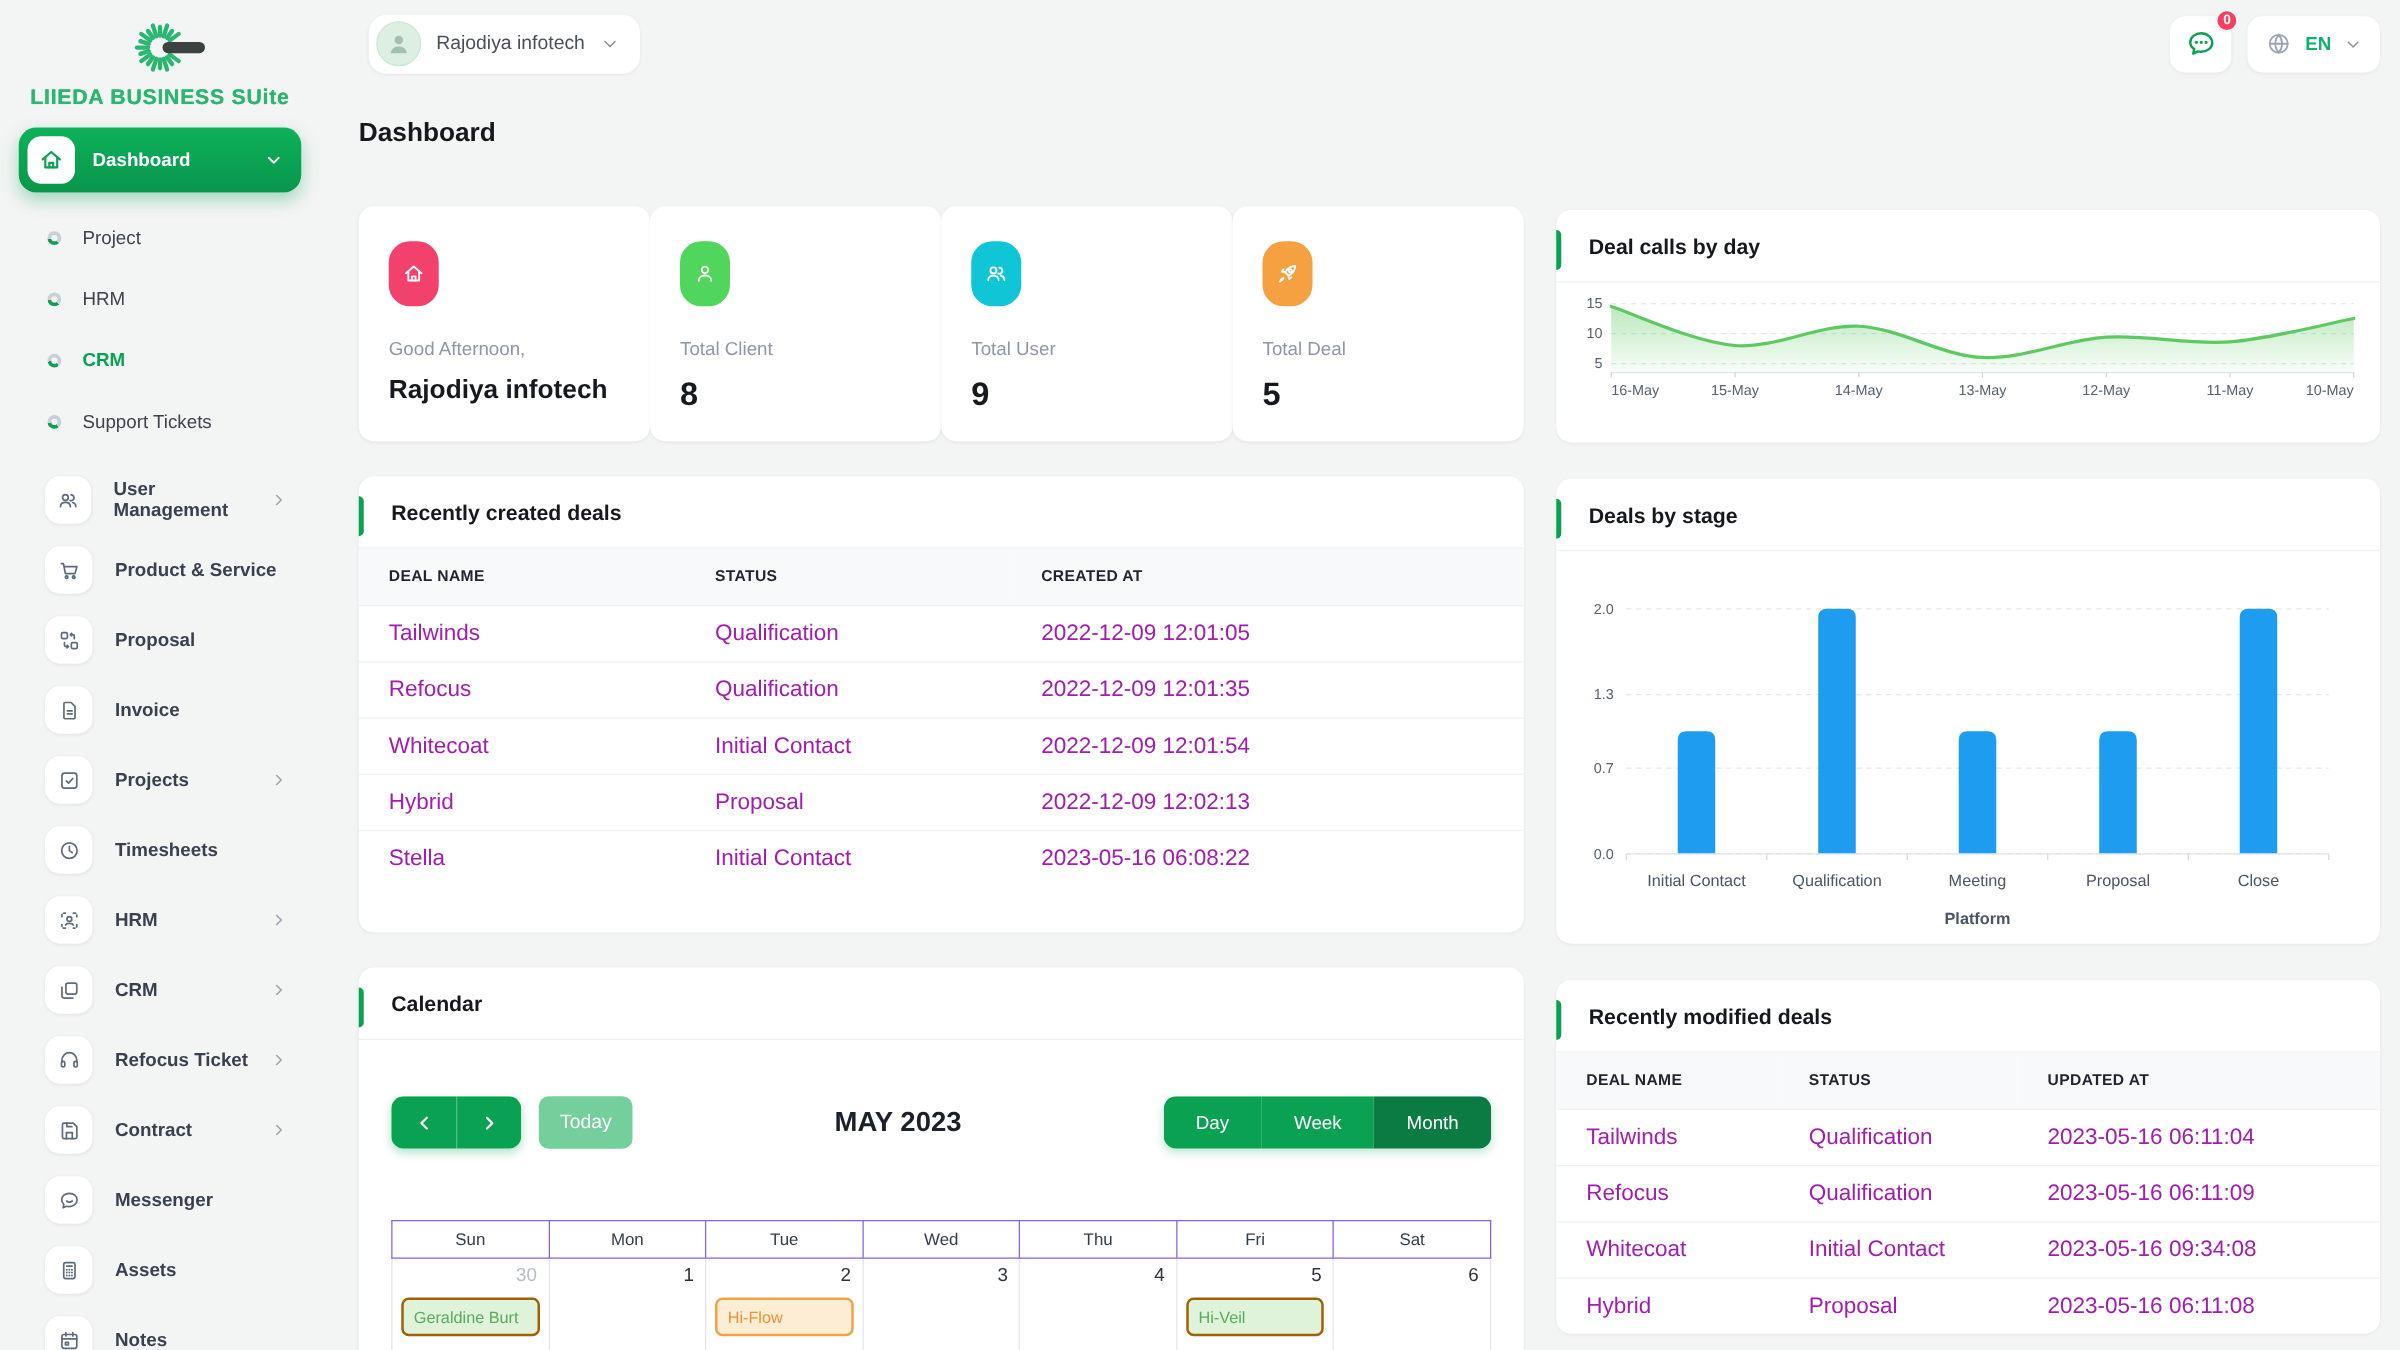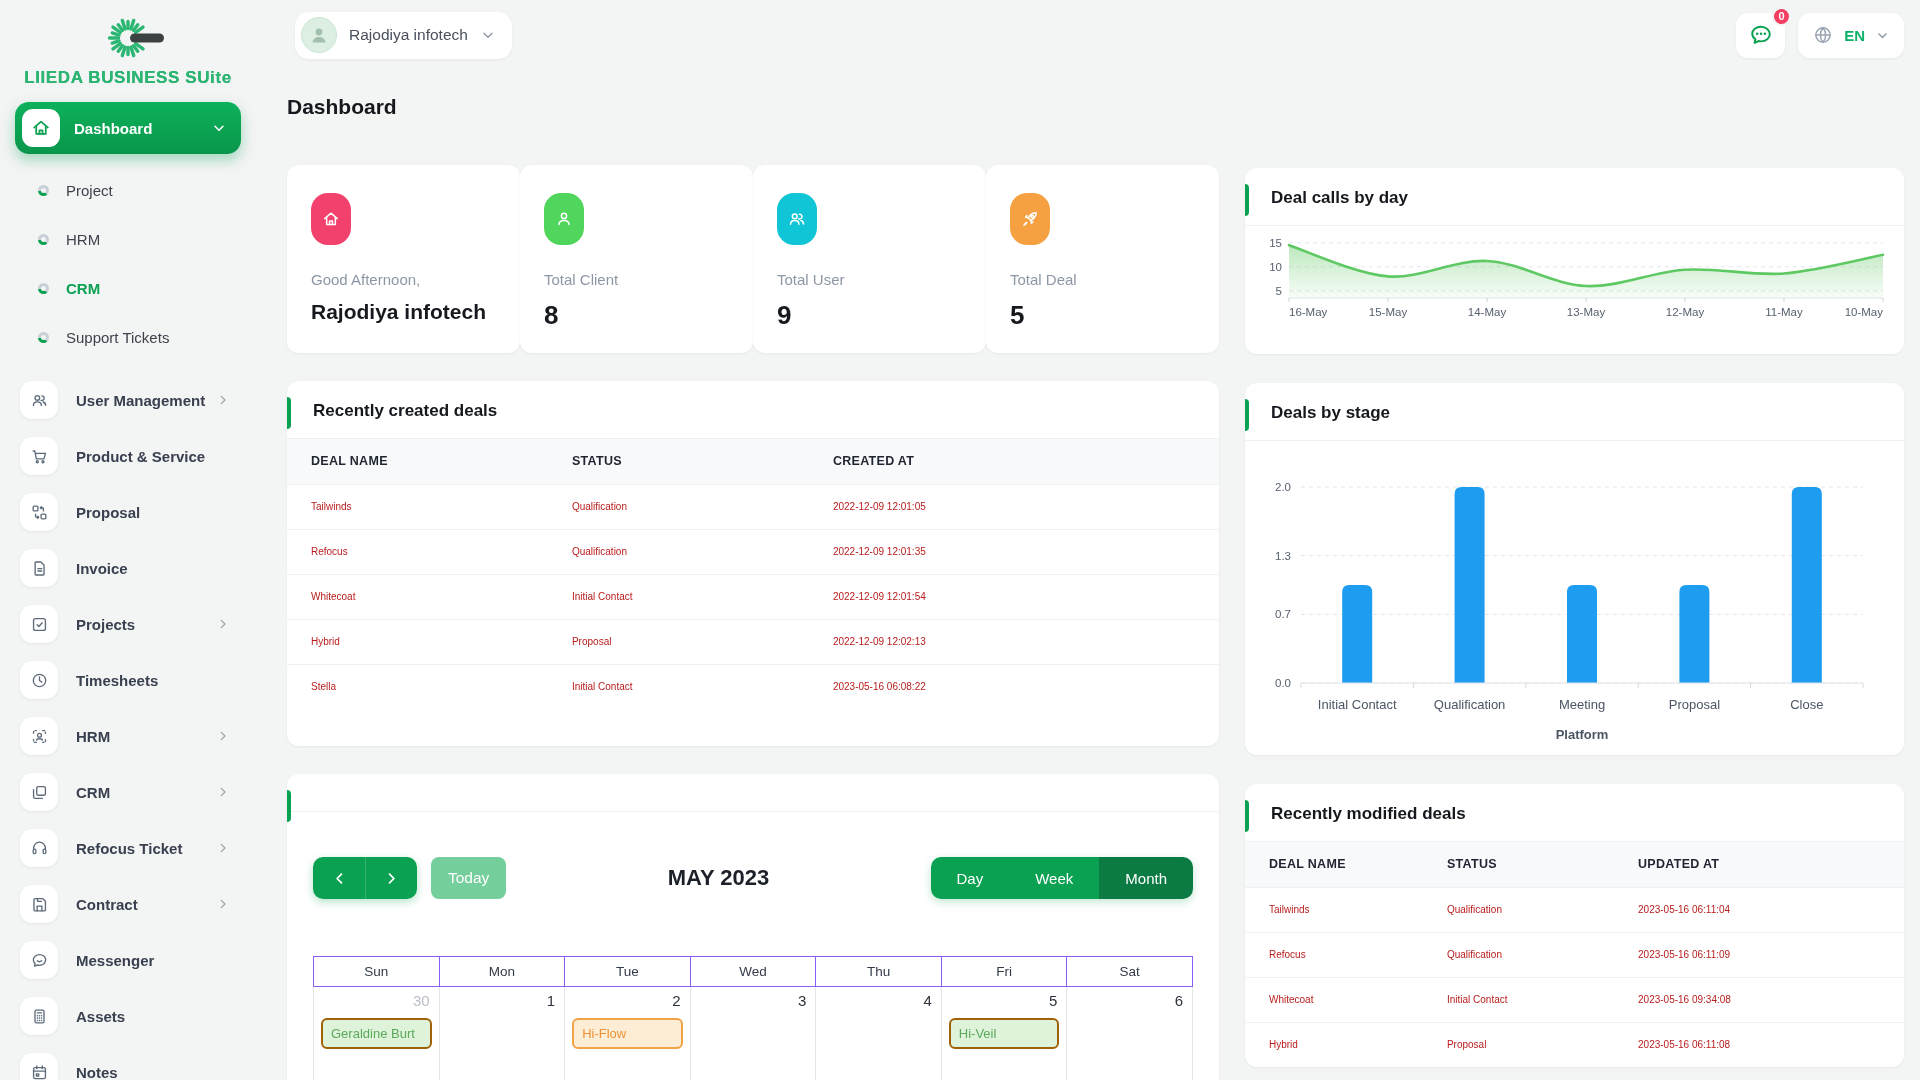--- a/index.html
+++ b/index.html
@@ -28,21 +28,21 @@
   .sub-list { list-style:none; margin-top:12px; }
   .sub-item { height:49px; display:flex; align-items:center; padding-left:38px; cursor:pointer; }
   .donut { width:11px; height:11px; border-radius:50%;
            background:conic-gradient(from 140deg,#0aa152 0 120deg,#c9cfd6 120deg 360deg);
            display:flex; align-items:center; justify-content:center; }
   .donut-in { width:5px; height:5px; border-radius:50%; background:#f3f4f4; }
   .sub-label { margin-left:17px; font-size:15px; color:#3d434d; }
   .sub-item.active .sub-label { color:#0aa152; font-weight:700; }
 
   .menu-list { list-style:none; margin-top:10px; }
-  .menu-item { height:56px; display:flex; align-items:center; padding-left:20px; cursor:pointer; }
+  .menu-item { height:56px; display:flex; align-items:center; padding-left:36px; cursor:pointer; }
   .menu-tile { width:38px; height:38px; background:#fff; border-radius:12px;
                box-shadow:0 1px 3px rgba(23,43,77,.08); color:#5d6b7a;
                display:flex; align-items:center; justify-content:center; }
   .menu-label { margin-left:18px; font-size:15px; font-weight:600; color:#394150; }
   .menu-chev { margin-left:auto; margin-right:26px; color:#9aa3af; }
 
   
   .main { flex:1; padding:0 16px 0 31px; }
   .topbar { height:70px; display:flex; align-items:center; }
   .ws-pill { background:#fff; border-radius:14px; height:47px; display:flex; align-items:center;
@@ -85,21 +85,21 @@
   
   .card-title-row { position:relative; padding:20px 26px 17px; border-bottom:1px solid #eef0f2; }
   .accent { position:absolute; left:0; top:16px; width:4px; height:32px; background:#0aa152;
             border-radius:0 4px 4px 0; }
   .card-title { font-size:17px; font-weight:800; color:#15181d; }
 
   
   table.deals { width:100%; border-collapse:collapse; }
   table.deals th { background:#f8f9fb; text-align:left; font-size:12.5px; letter-spacing:.3px;
                    color:#1f2430; font-weight:800; height:45px; padding-left:24px; }
-  table.deals td { height:45px; border-top:1px solid #eef0f2; font-size:10px; color:#b91c1c; padding-left:24px; }
+  table.deals td { height:45px; border-top:1px solid #eef0f2; font-size:18px; color:#a21caf; padding-left:24px; }
   .table-foot { height:37px; }
 
   
   .cal-toolbar { margin:45px 26px 0; display:flex; align-items:center; }
   .nav-group { display:flex; border-radius:10px; overflow:hidden; box-shadow:0 3px 8px rgba(10,161,82,.3); }
   .nav-btn { width:52px; height:42px; background:#0aa152; color:#fff; border:none; cursor:pointer;
              display:flex; align-items:center; justify-content:center; }
   .nav-btn + .nav-btn { border-left:1px solid rgba(255,255,255,.18); }
   .today-btn { margin-left:14px; height:42px; padding:0 17px; border:none; border-radius:8px;
                background:#74cf9c; color:#fff; font-size:15.5px; cursor:pointer;
@@ -494,20 +494,21 @@
                 <td>2023-05-16 06:08:22</td>
               </tr>
             </tbody>
           </table>
         <div class="table-foot"></div>
       </section>
 
       <section class="card mt28">
         <div class="card-title-row">
           <span class="accent"></span>
+          <div class="card-title">Calendar</div>
         </div>
         <div class="cal-toolbar">
           <div class="nav-group">
             <button class="nav-btn" id="prevBtn">
                 <svg width="17" height="17" viewBox="0 0 24 24" fill="none" stroke="currentColor" stroke-width="2.4" stroke-linecap="round" stroke-linejoin="round">
                   <path d="M14.8 5.8 8.6 12l6.2 6.2"></path>
                 </svg>
               </button>
             <button class="nav-btn" id="nextBtn">
                 <svg width="17" height="17" viewBox="0 0 24 24" fill="none" stroke="currentColor" stroke-width="2.4" stroke-linecap="round" stroke-linejoin="round">

